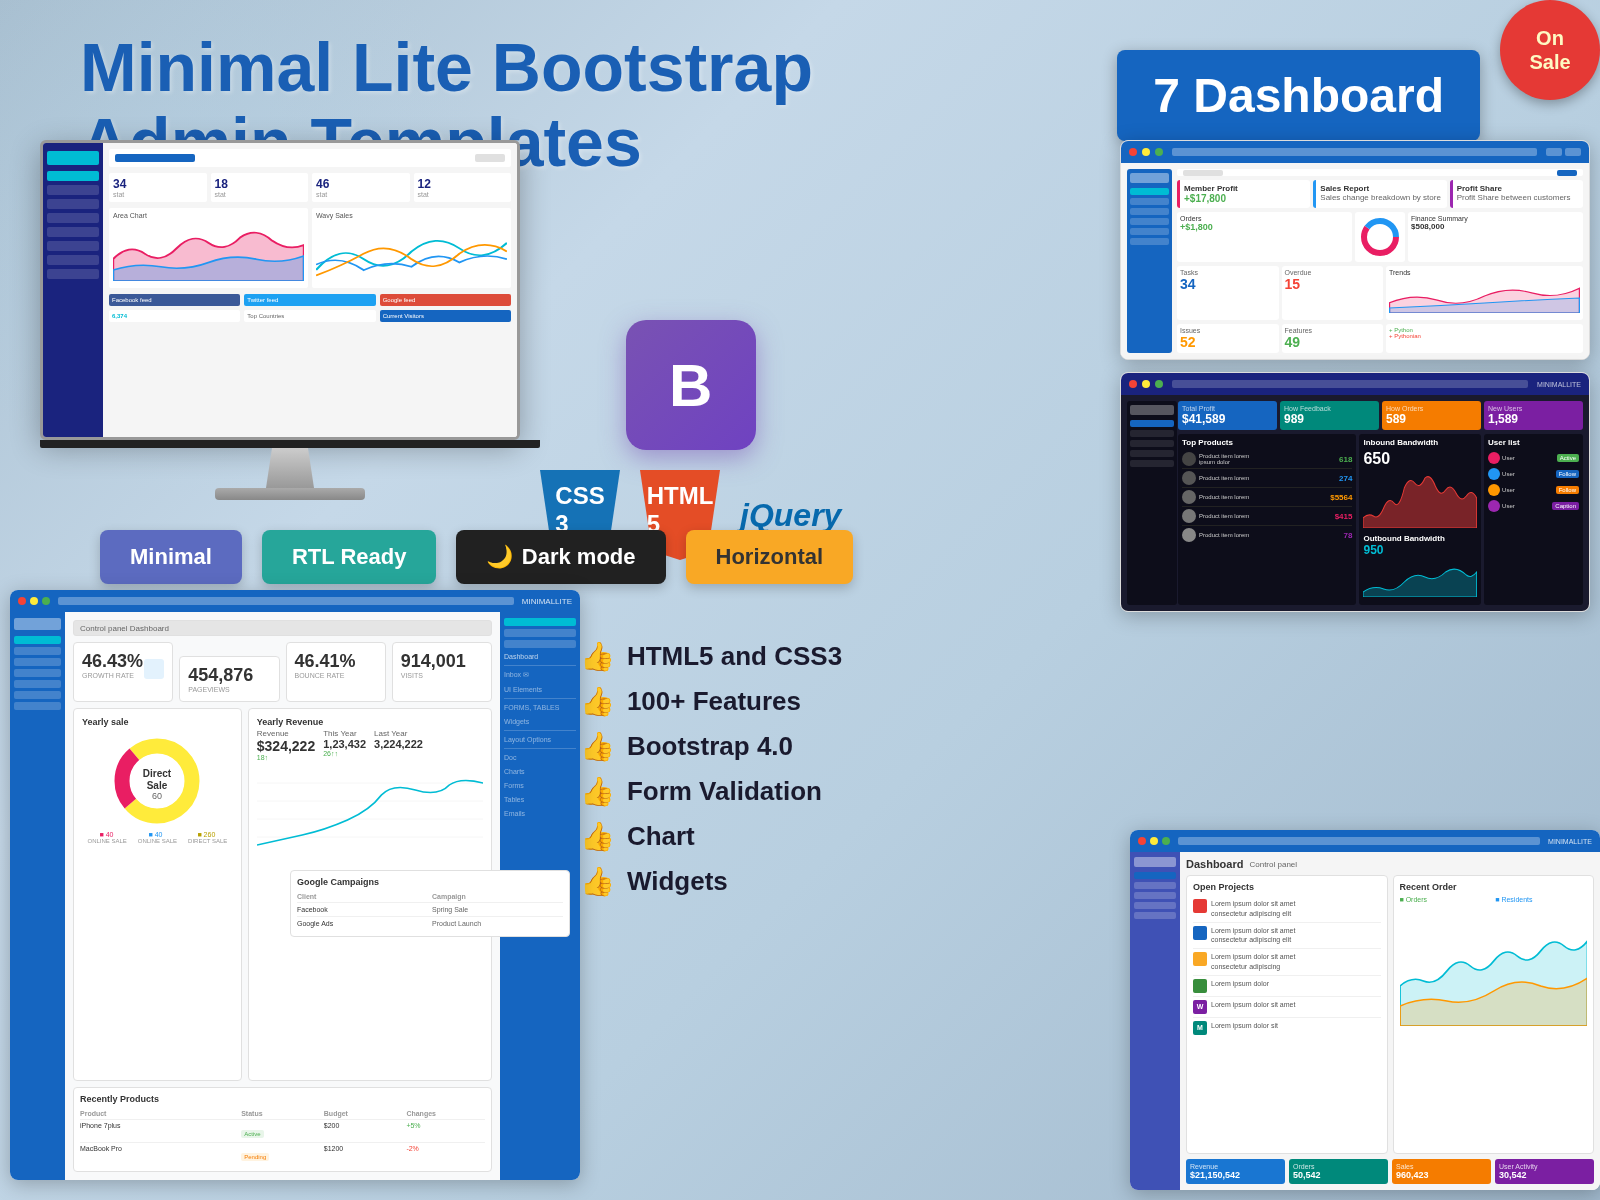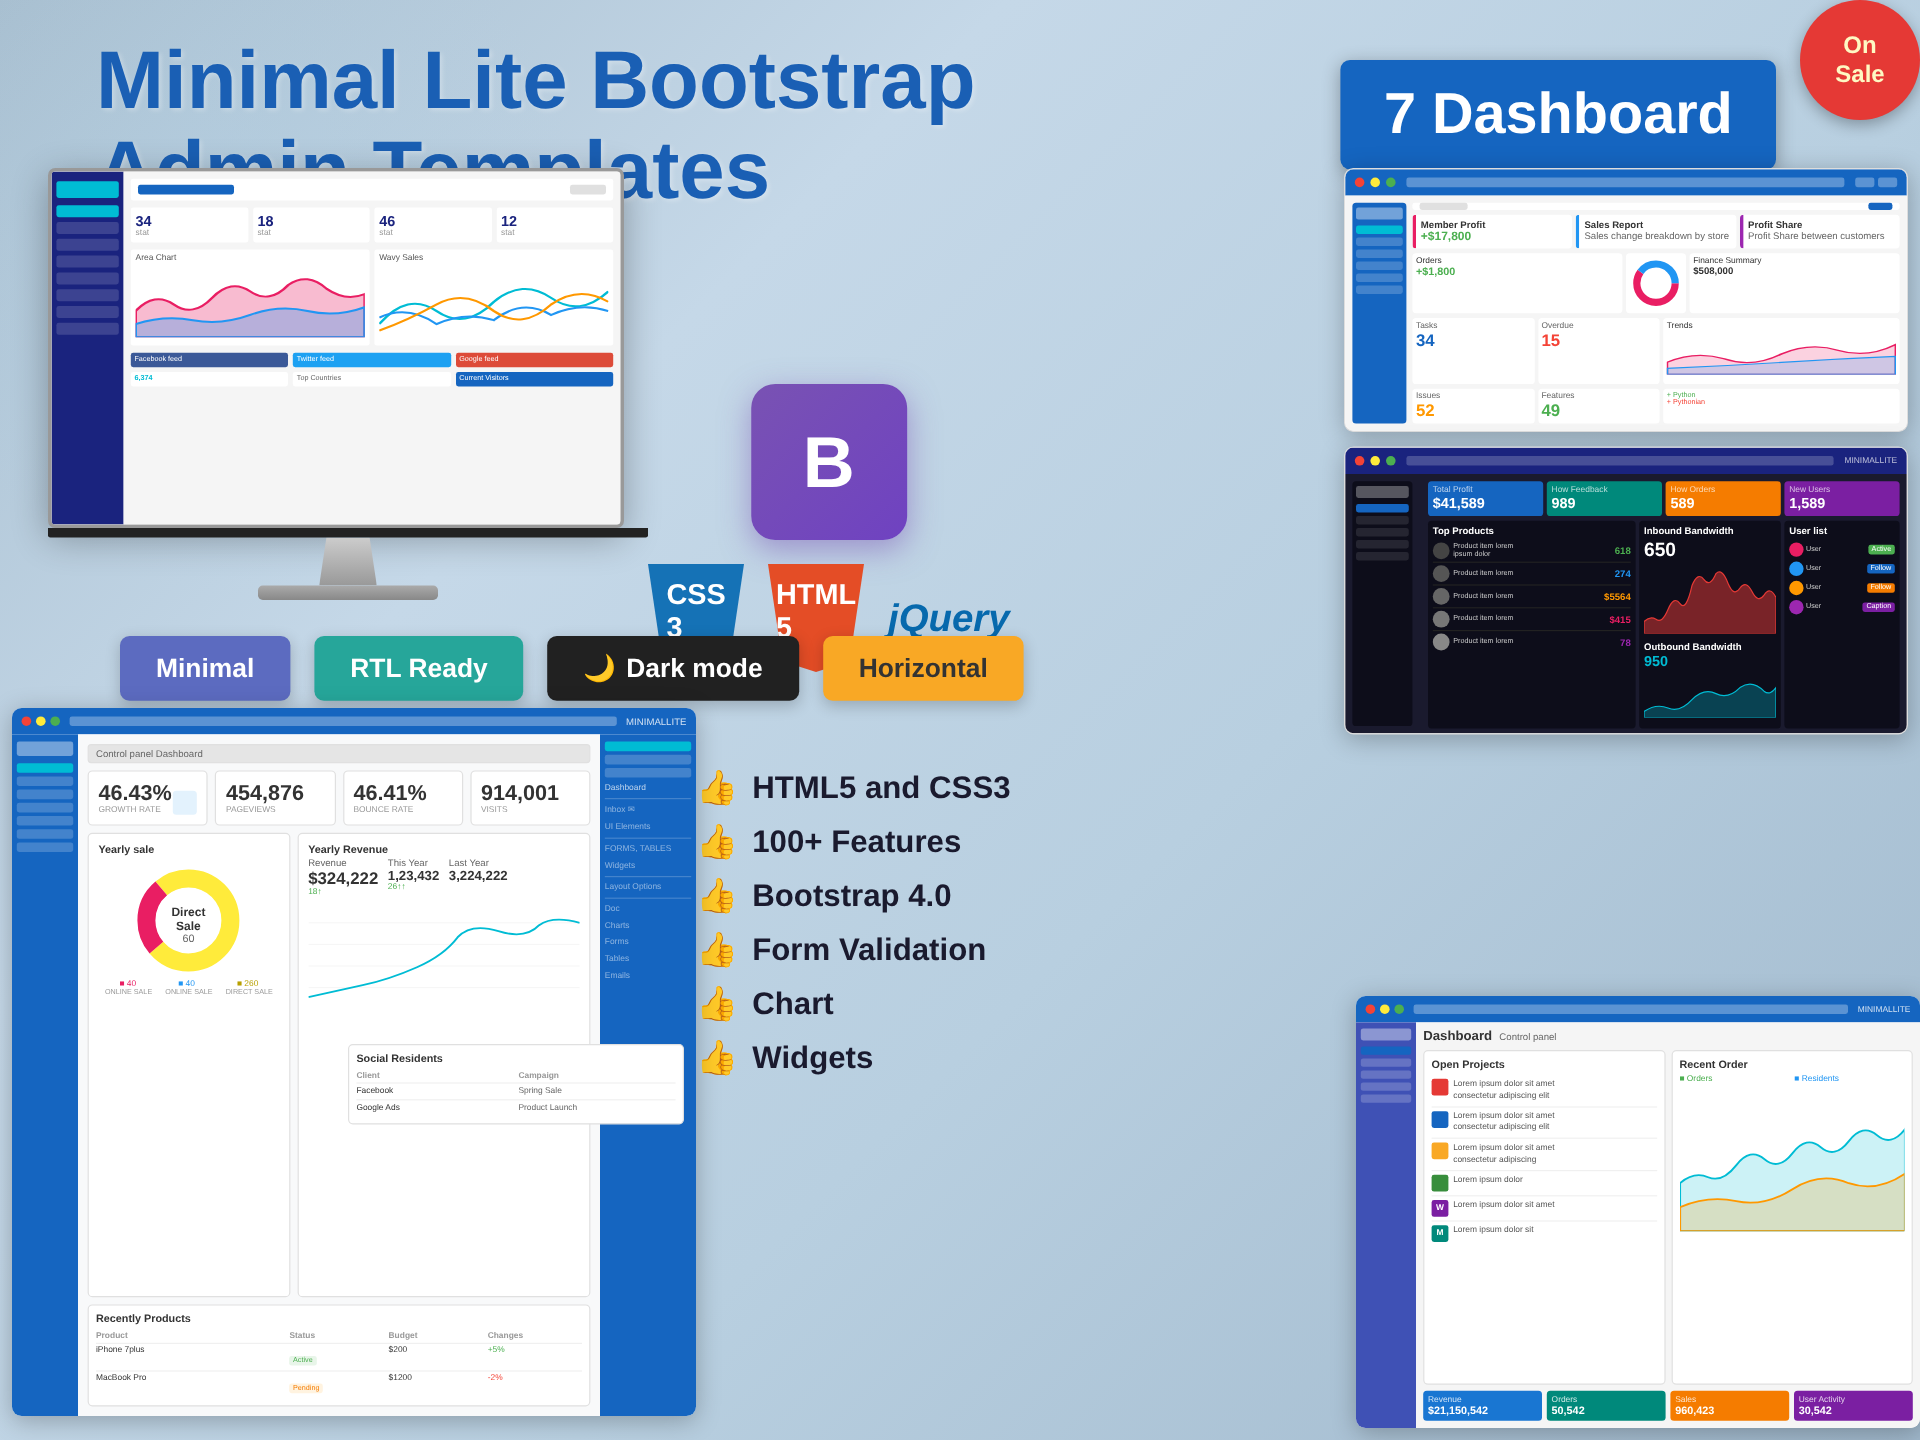--- a/index.html
+++ b/index.html
@@ -641,21 +641,21 @@
     </div>
 
     <div class="dash-screenshot" style="height:240px;">
       <div class="dash-topbar" style="background:#1a237e;">
         <div class="dot dot-red"></div>
         <div class="dot dot-yellow"></div>
         <div class="dot dot-green"></div>
         <div style="flex:1;height:8px;background:rgba(255,255,255,0.2);border-radius:2px;margin:0 4px;"></div>
         <div style="font-size:7px;color:rgba(255,255,255,0.7);">MINIMALLITE</div>
       </div>
-      <div style="background:#1a1a2e;padding:6px;display:flex;gap:13px;height:calc(100% - 22px);">
+      <div style="background:#1a1a2e;padding:6px;display:flex;gap:1px;height:calc(100% - 22px);">
         <div style="width:50px;background:#0d0d1a;border-radius:3px;padding:4px 3px;">
           <div style="width:100%;height:10px;background:rgba(255,255,255,0.3);border-radius:2px;margin-bottom:5px;"></div>
           <div style="width:100%;height:7px;background:#1565c0;border-radius:2px;margin-bottom:3px;"></div>
           <div style="width:100%;height:7px;background:rgba(255,255,255,0.1);border-radius:2px;margin-bottom:3px;"></div>
           <div style="width:100%;height:7px;background:rgba(255,255,255,0.1);border-radius:2px;margin-bottom:3px;"></div>
           <div style="width:100%;height:7px;background:rgba(255,255,255,0.1);border-radius:2px;margin-bottom:3px;"></div>
           <div style="width:100%;height:7px;background:rgba(255,255,255,0.1);border-radius:2px;margin-bottom:3px;"></div>
         </div>
         <div style="flex:1;display:flex;flex-direction:column;gap:4px;">
 
@@ -774,21 +774,21 @@
 
         <div style="background:#e5e5e5;height:16px;border-radius:3px;display:flex;align-items:center;padding:0 6px;border:1px solid #e0e0e0;">
           <div style="font-size:8px;color:#666;">Control panel Dashboard</div>
         </div>
         <div style="display:flex;gap:6px;">
           <div style="flex:1;background:#fff;border-radius:4px;padding:8px;border:1px solid #e0e0e0;">
             <div style="font-size:18px;font-weight:bold;color:#333;">46.43%</div>
             <div style="font-size:7px;color:#999;">GROWTH RATE</div>
             <div style="width:20px;height:20px;background:#e3f2fd;border-radius:3px;float:right;margin-top:-20px;"></div>
           </div>
-          <div style="flex:1;background:#fff;border-radius:4px;padding:8px;border:1px solid #e0e0e0;">
+          <div style="flex:1;background:#fff;border-radius:4px;padding:8px;border:1px solid #e0e0e0;margin-top:14px;">
             <div style="font-size:18px;font-weight:bold;color:#333;">454,876</div>
             <div style="font-size:7px;color:#999;">PAGEVIEWS</div>
           </div>
           <div style="flex:1;background:#fff;border-radius:4px;padding:8px;border:1px solid #e0e0e0;">
             <div style="font-size:18px;font-weight:bold;color:#333;">46.41%</div>
             <div style="font-size:7px;color:#999;">BOUNCE RATE</div>
           </div>
           <div style="flex:1;background:#fff;border-radius:4px;padding:8px;border:1px solid #e0e0e0;">
             <div style="font-size:18px;font-weight:bold;color:#333;">914,001</div>
             <div style="font-size:7px;color:#999;">VISITS</div>
@@ -981,21 +981,21 @@
           <div style="flex:1;background:#7b1fa2;border-radius:3px;padding:4px;">
             <div style="font-size:7px;color:rgba(255,255,255,0.8);">User Activity</div>
             <div style="font-size:9px;font-weight:bold;color:white;">30,542</div>
           </div>
         </div>
       </div>
     </div>
   </div>
 
   <div style="position:absolute;top:870px;left:290px;width:280px;background:#fff;border-radius:4px;padding:6px;border:1px solid #e0e0e0;">
-    <div style="font-size:9px;font-weight:bold;color:#333;margin-bottom:4px;">Social Residents</div>
+    <div style="font-size:9px;font-weight:bold;color:#333;margin-bottom:4px;">Google Campaigns</div>
     <div style="display:flex;gap:4px;padding:2px 0;border-bottom:1px solid #f0f0f0;">
       <div style="flex:1;font-size:7px;font-weight:bold;color:#999;">Client</div>
       <div style="flex:1;font-size:7px;font-weight:bold;color:#999;">Campaign</div>
     </div>
     <div style="display:flex;gap:4px;padding:3px 0;border-bottom:1px solid #f0f0f0;">
       <div style="flex:1;font-size:7px;color:#333;">Facebook</div>
       <div style="flex:1;font-size:7px;color:#666;">Spring Sale</div>
     </div>
     <div style="display:flex;gap:4px;padding:3px 0;">
       <div style="flex:1;font-size:7px;color:#333;">Google Ads</div>

